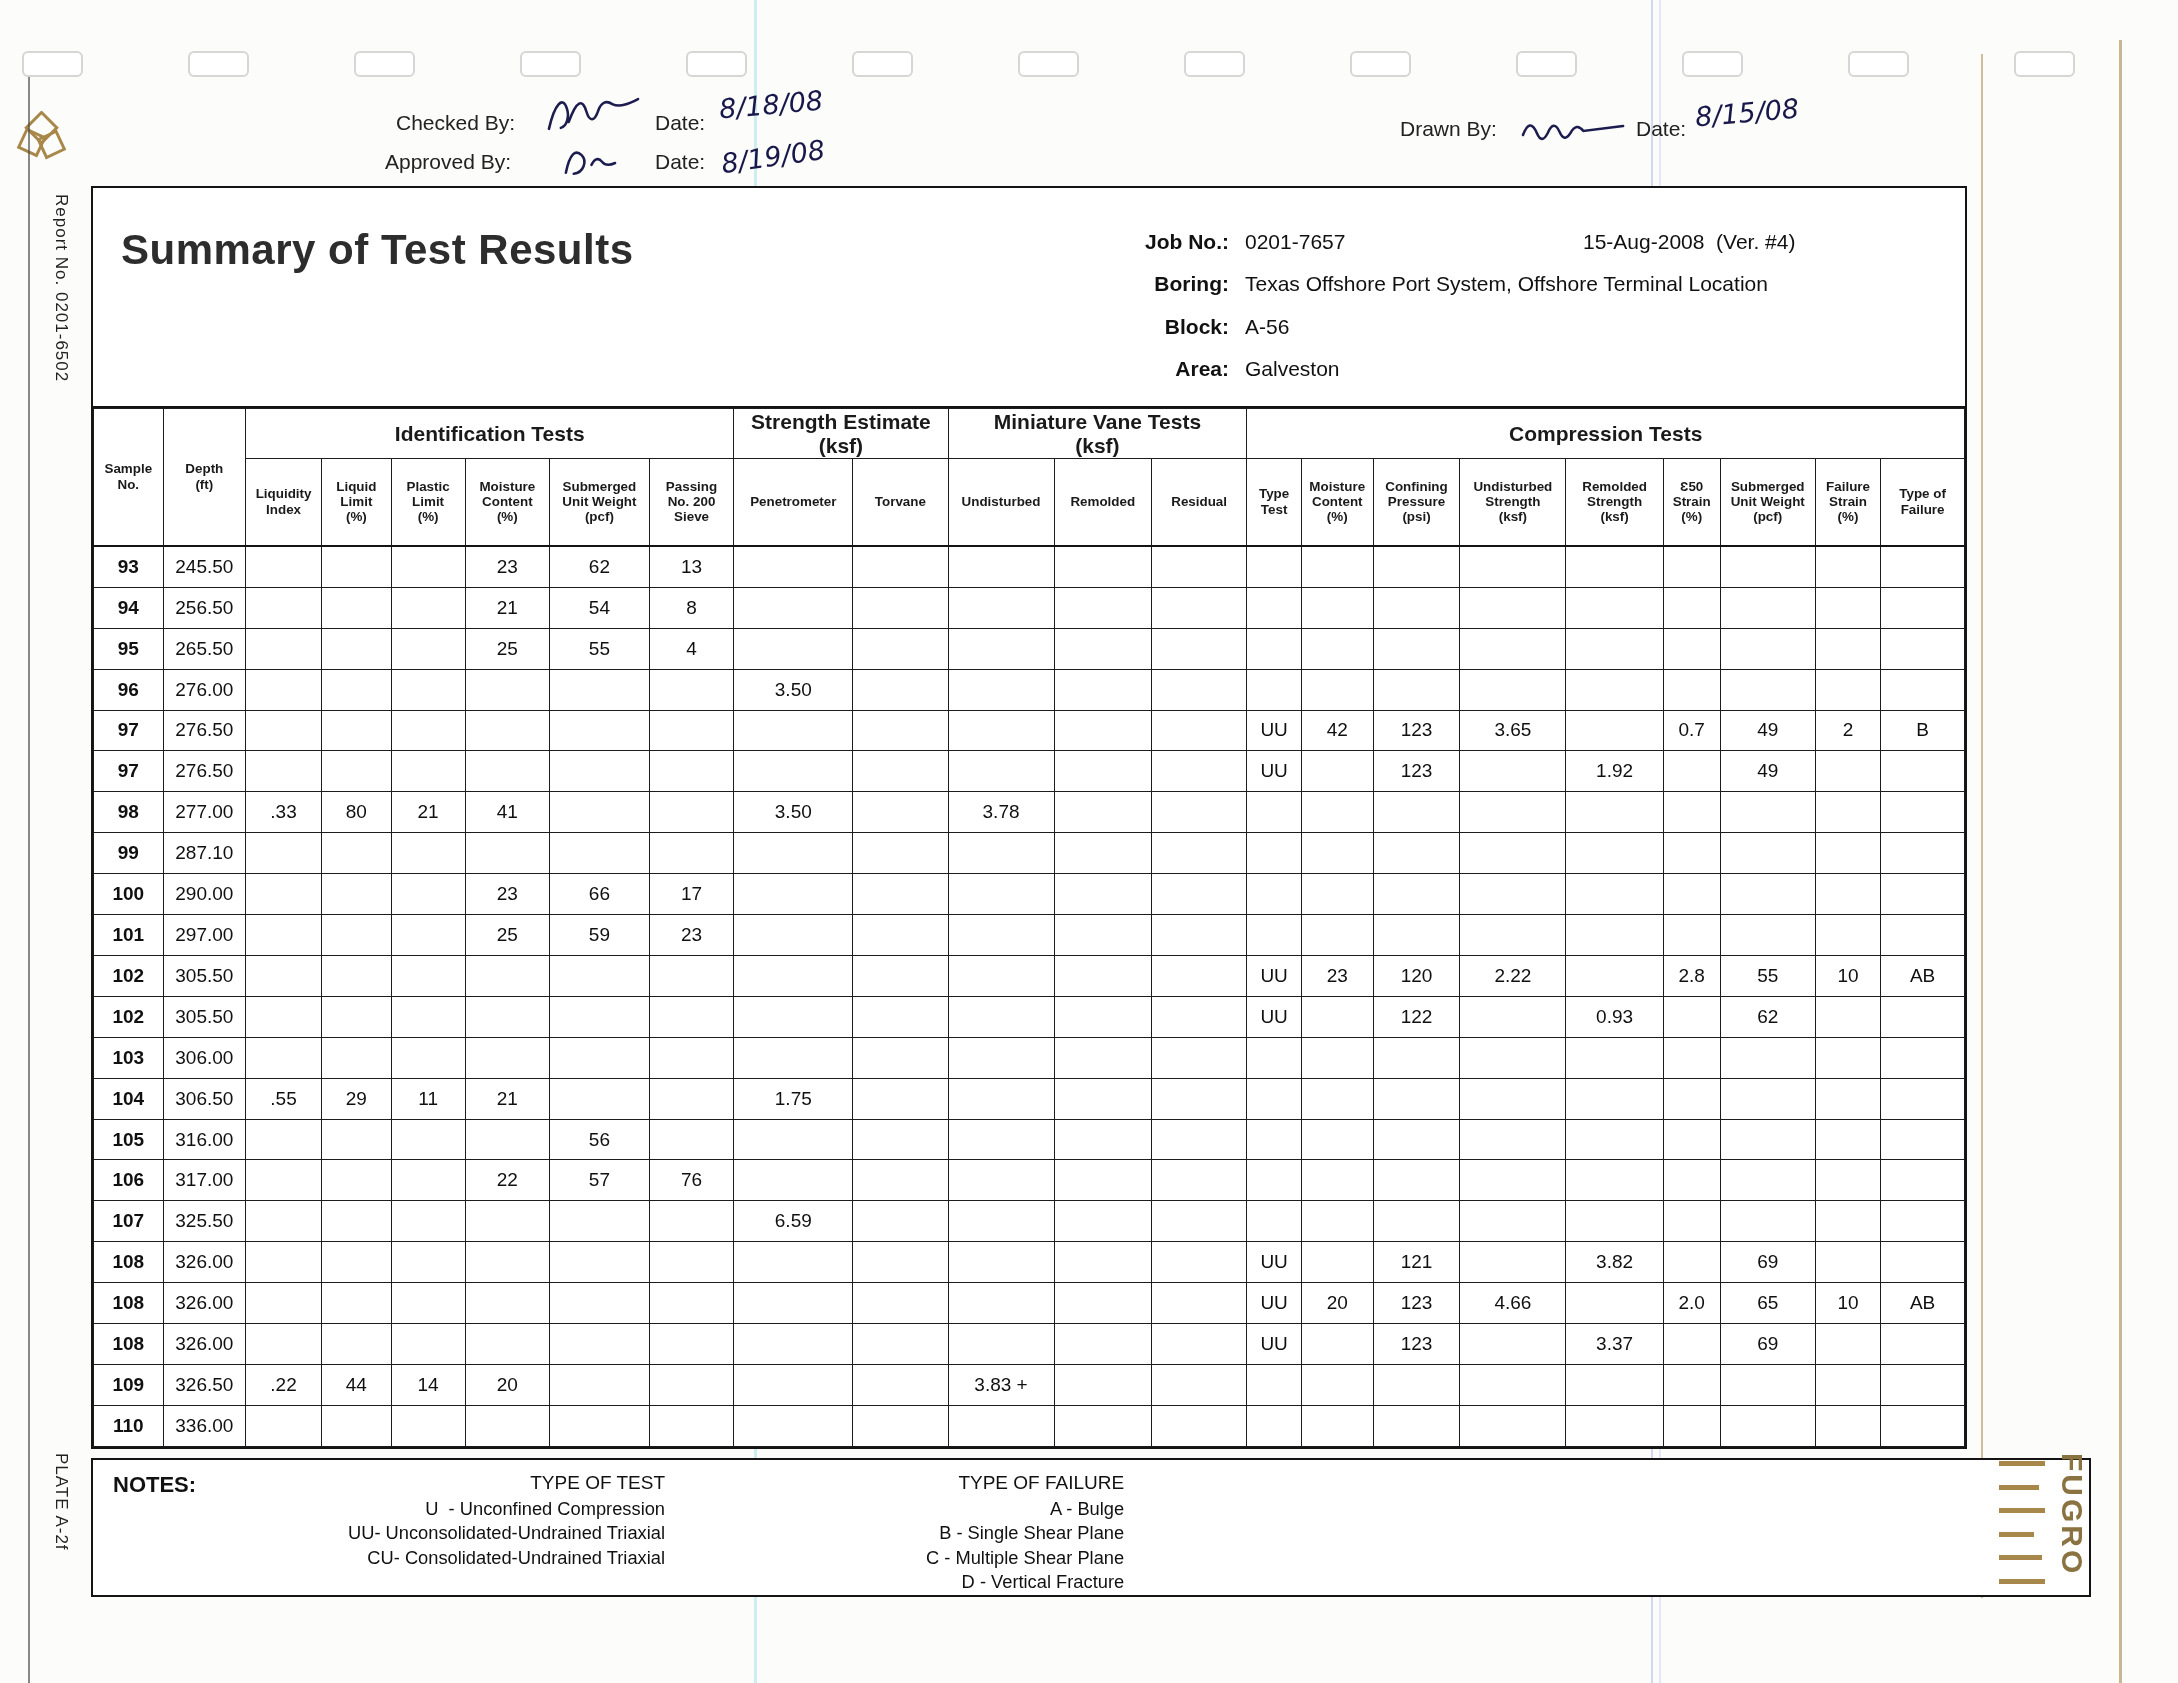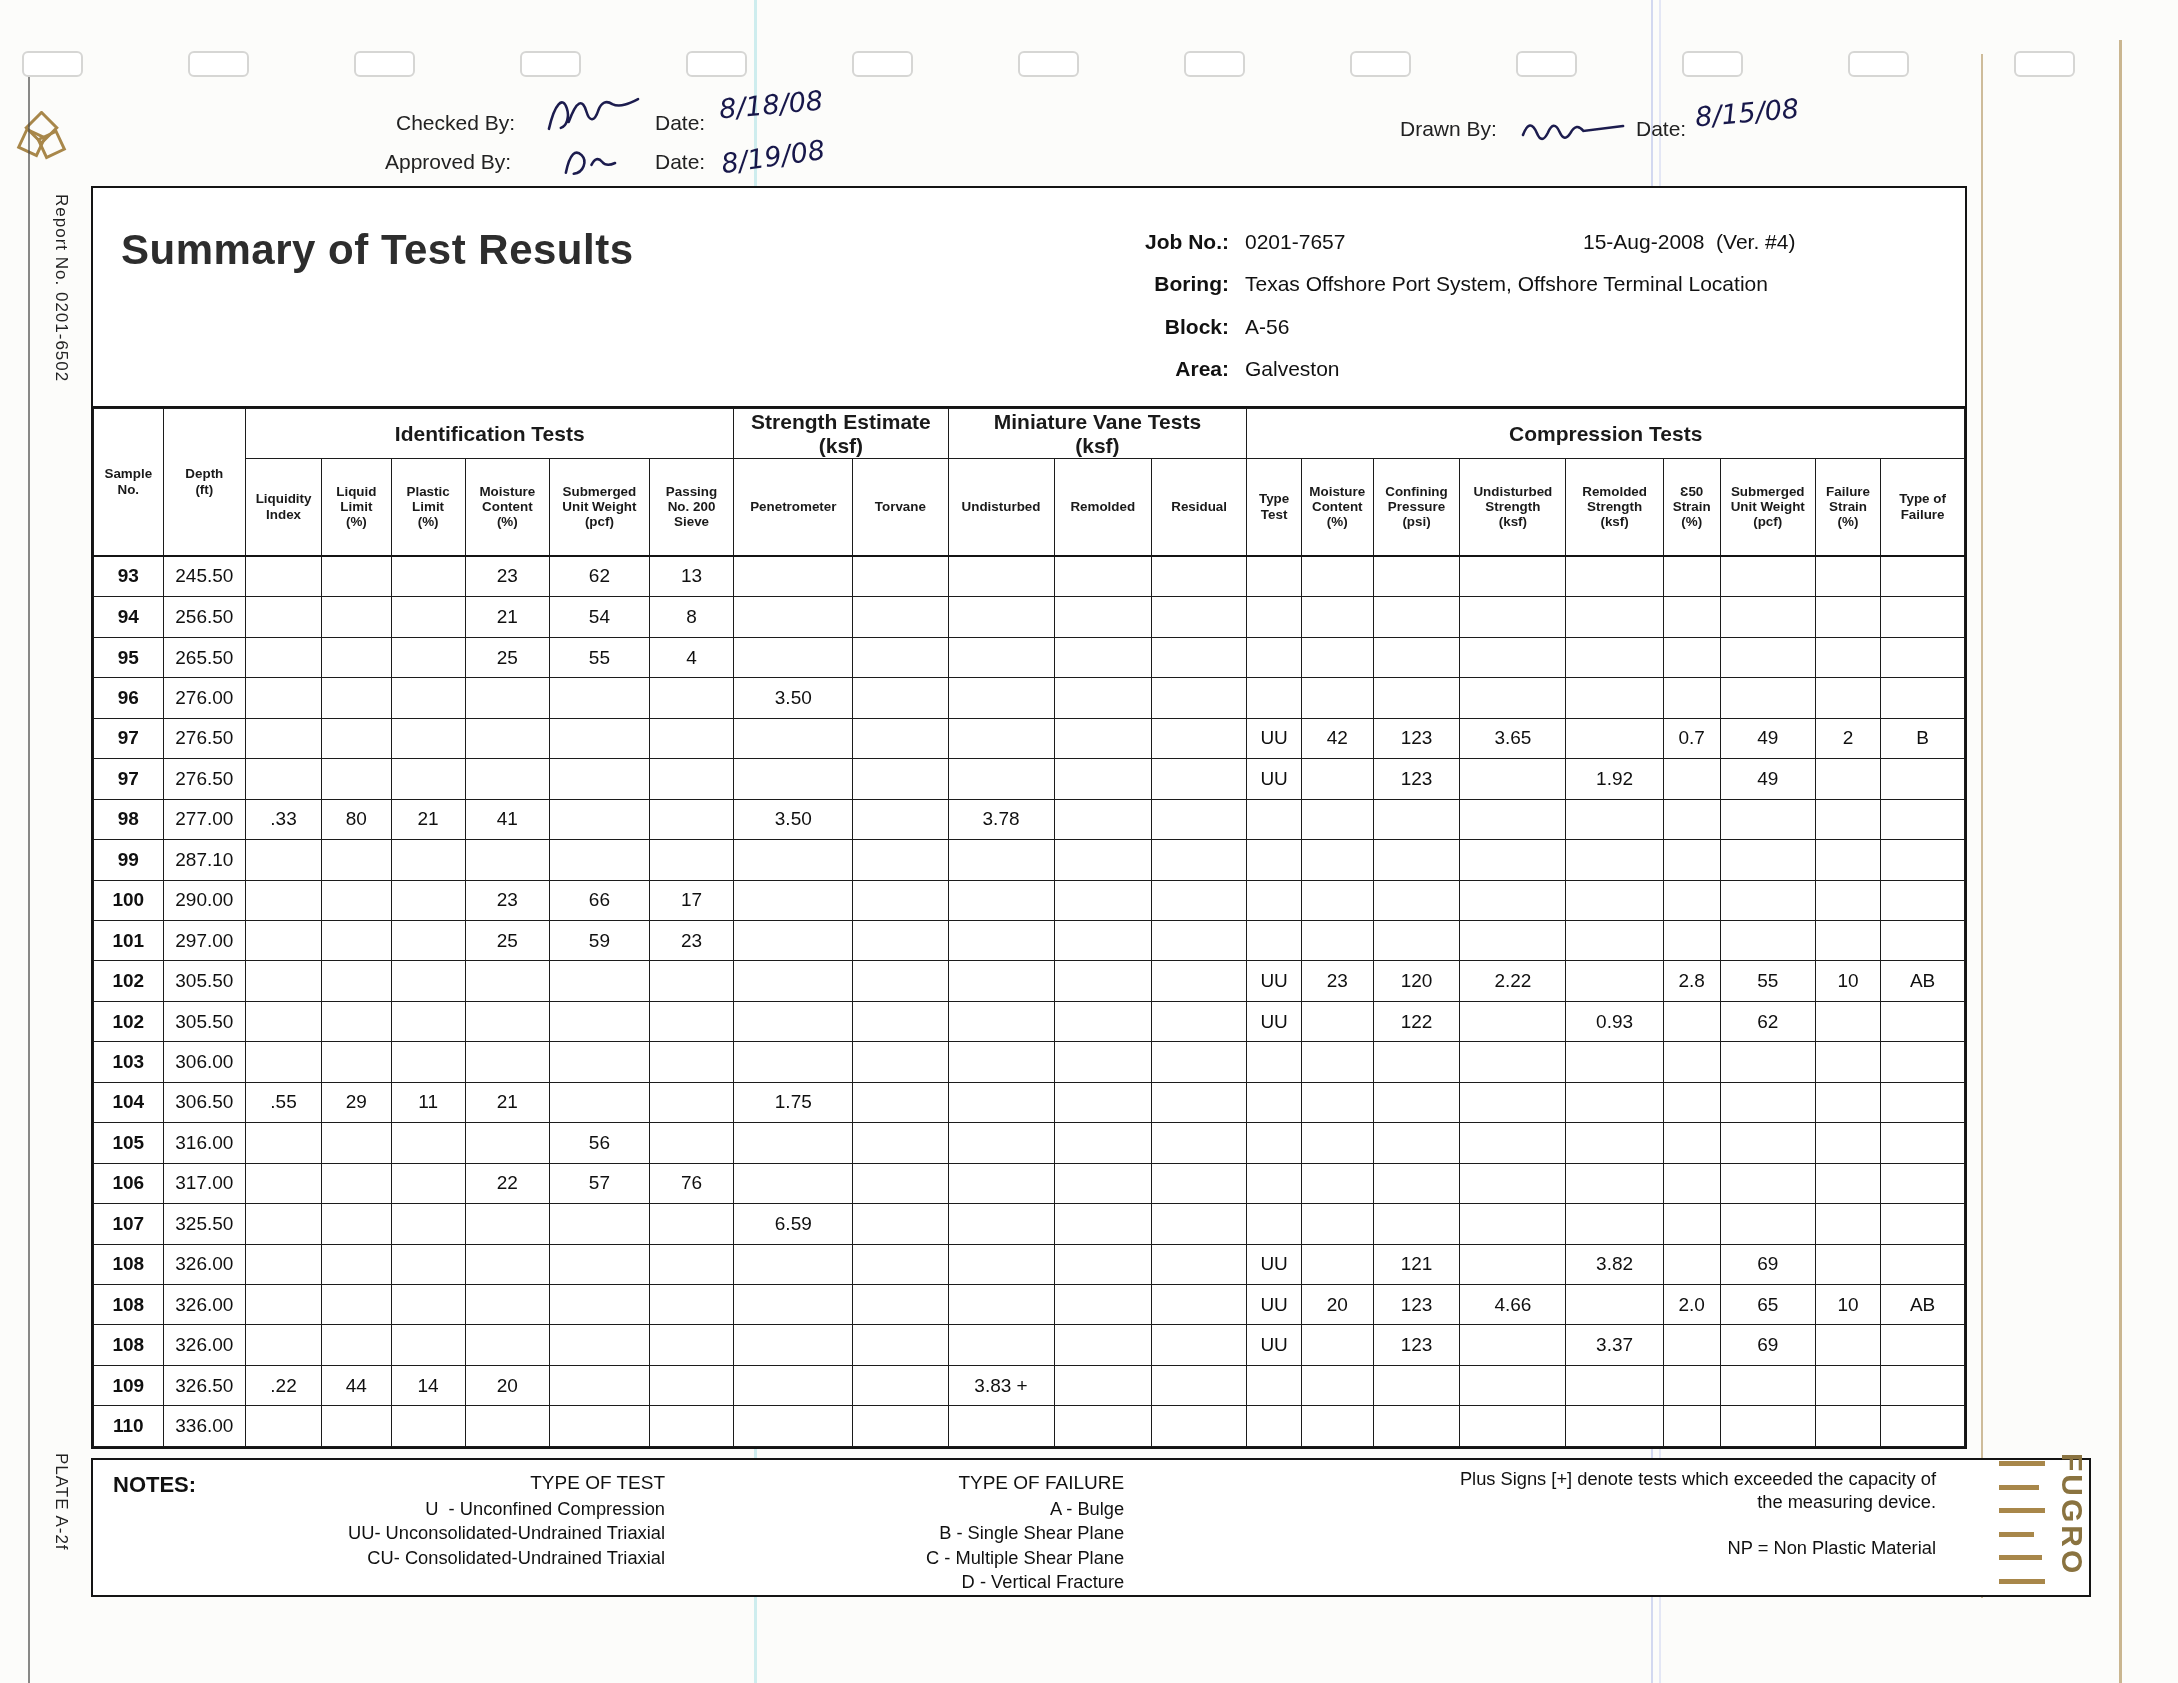--- a/index.html
+++ b/index.html
@@ -34,21 +34,21 @@
   .titleblock h1{position:absolute;left:28px;top:38px;margin:0;font-size:42px;font-weight:bold;
                  color:#2d2d2d;letter-spacing:0.5px;}
   .ji-label{position:absolute;left:970px;width:166px;text-align:right;font-size:21px;font-weight:bold;color:#111;}
   .ji-value{position:absolute;left:1152px;font-size:21px;color:#111;white-space:pre;}
   .ji-date{position:absolute;left:1490px;font-size:21px;color:#111;white-space:pre;text-align:center;}
   
   #results-table{width:100%;height:calc(100% - 220px);border-collapse:collapse;table-layout:fixed;}
   #results-table th,#results-table td{border:1.5px solid #1c1c1c;padding:0 4px;box-sizing:border-box;}
   #results-table thead th{font-weight:bold;text-align:center;vertical-align:middle;white-space:pre-line;}
   #results-table thead tr:first-child{height:50px;}
-  #results-table thead tr:last-child{height:97px;}
+  #results-table thead tr:last-child{height:87px;}
   #results-table thead{border-bottom:2.5px solid #141414;}
   .grouphead{font-size:21px;line-height:1.1;}
   .colhead{font-size:13.4px;line-height:1.15;}
   #results-table tbody td{font-size:19px;text-align:center;vertical-align:middle;color:#101010;}
   td.c-sample{text-align:right;padding-right:10px;font-weight:bold;}
   td.c-depth{text-align:right;padding-right:8px;}
   
   .notesbox{position:absolute;left:91px;top:1458px;width:2000px;height:139px;
             border:2.5px solid #141414;box-sizing:border-box;background:#fff;}
   .notes-title{position:absolute;left:20px;top:12px;font-size:22px;font-weight:bold;color:#111;}
@@ -783,24 +783,20 @@
     </div>
 
     <div class="ncol" style="left:833px">
       <div class="nhead">TYPE OF FAILURE</div>
       <div class="nitem">A - Bulge</div>
       <div class="nitem">B - Single Shear Plane</div>
       <div class="nitem">C - Multiple Shear Plane</div>
       <div class="nitem">D - Vertical Fracture</div>
     </div>
 
-    <div class="ncol wide" style="left:1358px;top:8px">
-      <div class="nitem plus">Plus Signs [+] denote tests which exceeded the capacity of the measuring device.</div>
-      <div class="nitem np">NP = Non Plastic Material</div>
-    </div>
   </div>
 
   <div class="fugro">
     <div class="fstripes">
       <i></i>
         <i></i>
         <i></i>
         <i></i>
         <i></i>
         <i></i>

